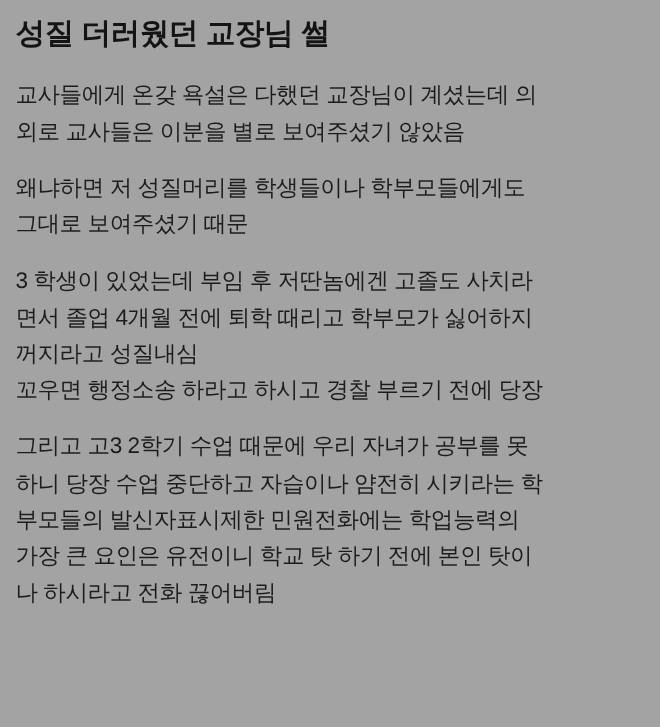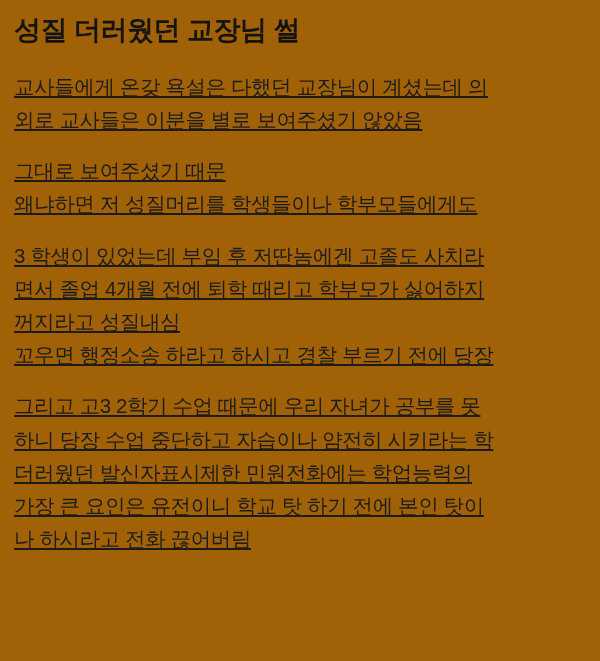--- a/index.html
+++ b/index.html
@@ -12,21 +12,21 @@
     height: 661px;
     font-family: "Liberation Sans", sans-serif;
     color: #1a1a1a;
     overflow: hidden;
   }
   .page {
     width: 600px;
     height: 661px;
     box-sizing: border-box;
     padding: 14px 14px 0 14px;
-    background: #a16207;
+    background: #a3a3a3;
   }
   .title {
     font-size: 27px;
     font-weight: bold;
     line-height: 1.25;
     letter-spacing: -0.5px;
     color: #141414;
     margin: 0 0 22px 0;
   }
   .body-block {
@@ -35,48 +35,47 @@
     letter-spacing: -0.4px;
     color: #1c1c1c;
     margin: 0 0 18px 0;
     word-break: keep-all;
   }
   .body-block:last-child {
     margin-bottom: 0;
   }
   .para-line {
     display: block;
-    text-decoration: underline;
   }
 </style>
 </head>
 <body>
 
 <div class="page">
 
   <h1 class="title">성질 더러웠던 교장님 썰</h1>
 
   <div class="body-block">
     <span class="para-line">교사들에게 온갖 욕설은 다했던 교장님이 계셨는데 의</span>
     <span class="para-line">외로 교사들은 이분을 별로 보여주셨기 않았음</span>
   </div>
 
   <div class="body-block">
+    <span class="para-line">왜냐하면 저 성질머리를 학생들이나 학부모들에게도</span>
     <span class="para-line">그대로 보여주셨기 때문</span>
-    <span class="para-line">왜냐하면 저 성질머리를 학생들이나 학부모들에게도</span>
   </div>
 
   <div class="body-block">
     <span class="para-line">3 학생이 있었는데 부임 후 저딴놈에겐 고졸도 사치라</span>
     <span class="para-line">면서 졸업 4개월 전에 퇴학 때리고 학부모가 싫어하지</span>
     <span class="para-line">꺼지라고 성질내심</span>
     <span class="para-line">꼬우면 행정소송 하라고 하시고 경찰 부르기 전에 당장</span>
   </div>
 
   <div class="body-block">
     <span class="para-line">그리고 고3 2학기 수업 때문에 우리 자녀가 공부를 못</span>
     <span class="para-line">하니 당장 수업 중단하고 자습이나 얌전히 시키라는 학</span>
-    <span class="para-line">더러웠던 발신자표시제한 민원전화에는 학업능력의</span>
+    <span class="para-line">부모들의 발신자표시제한 민원전화에는 학업능력의</span>
     <span class="para-line">가장 큰 요인은 유전이니 학교 탓 하기 전에 본인 탓이</span>
     <span class="para-line">나 하시라고 전화 끊어버림</span>
   </div>
 
 </div>
 
 </body></html>

